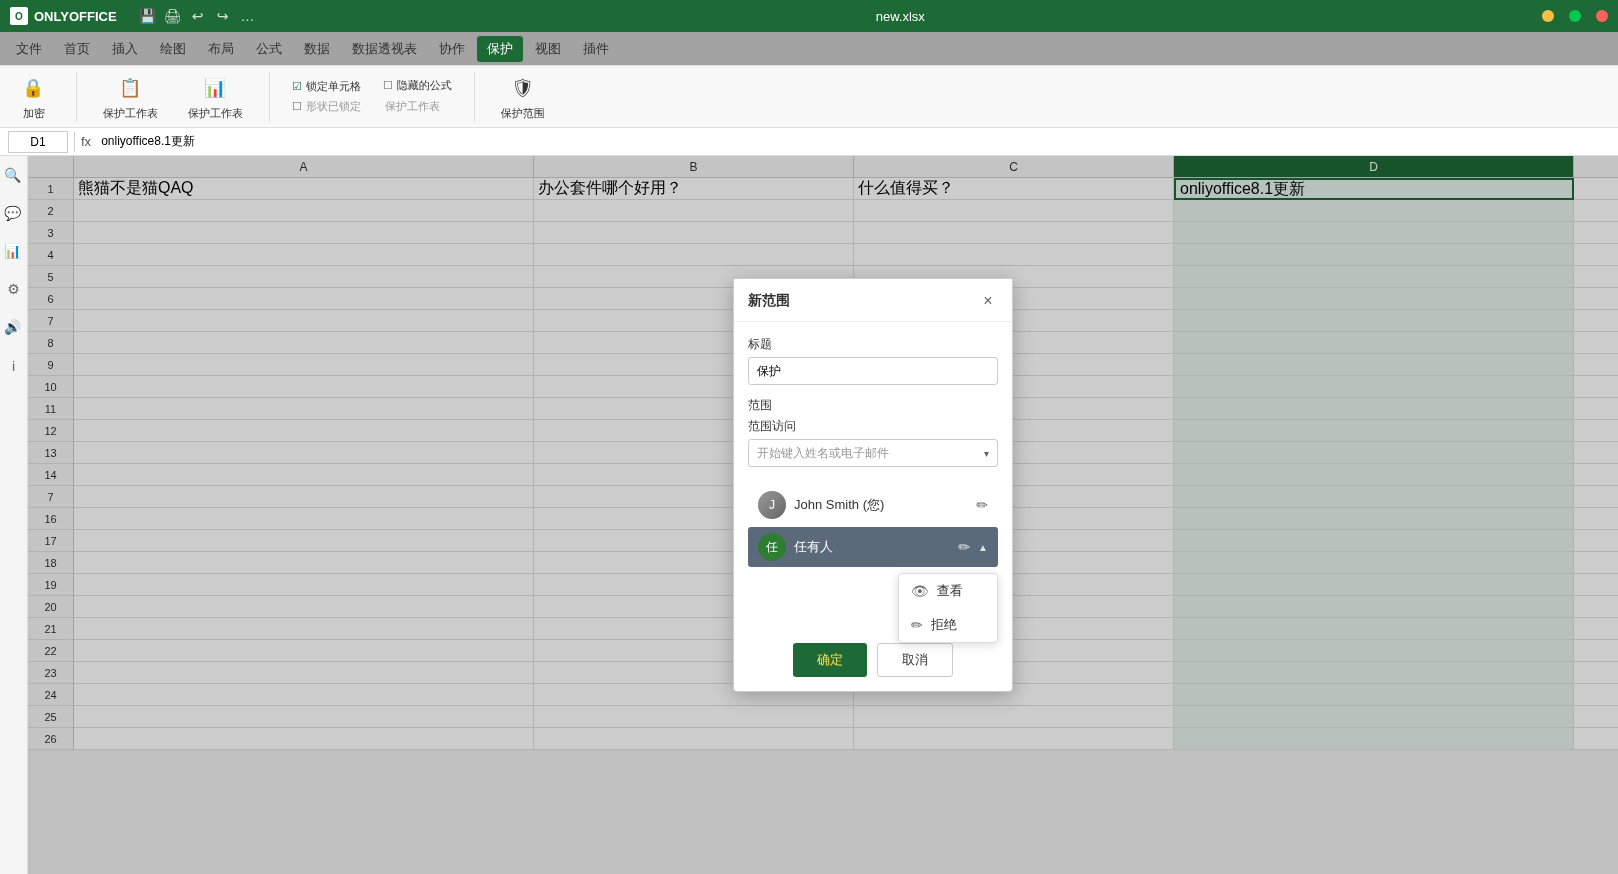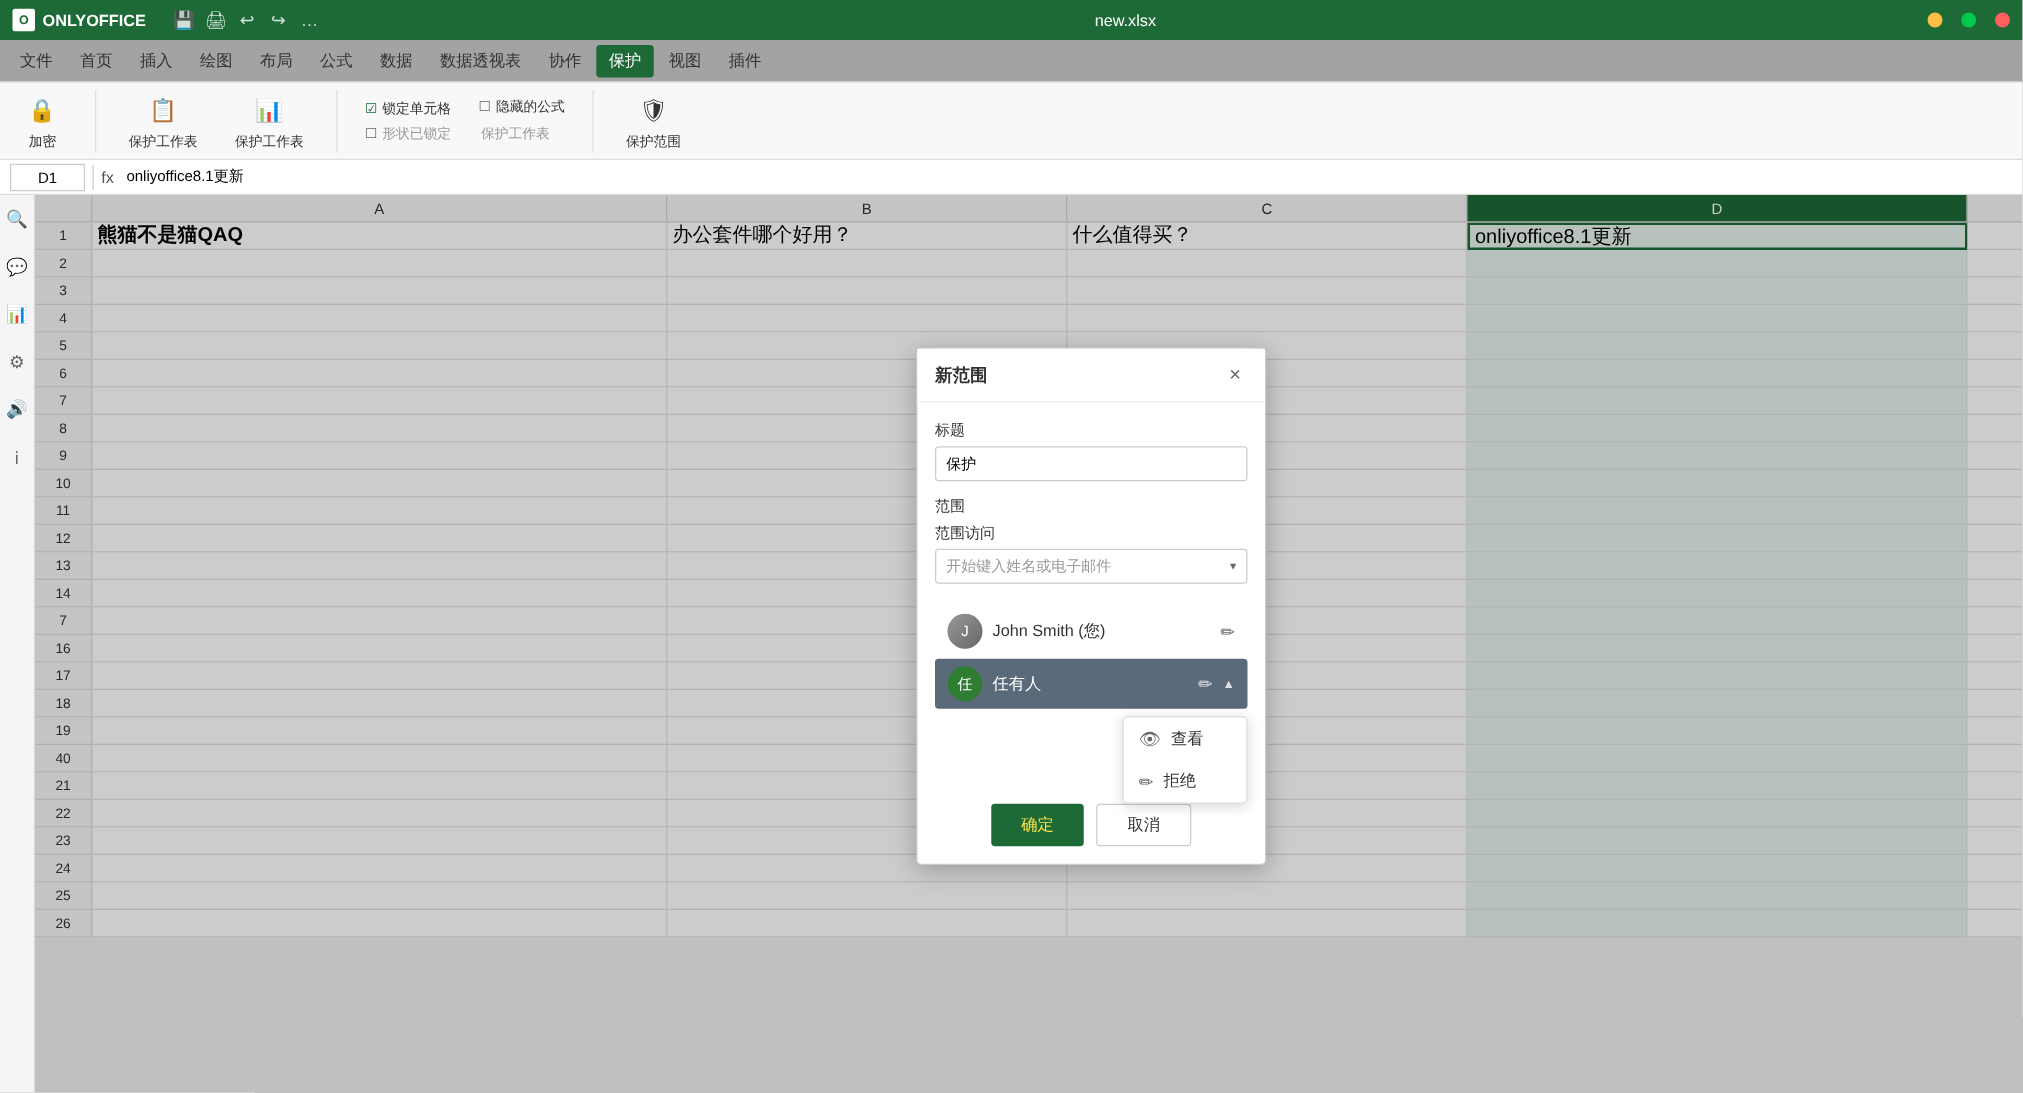--- a/index.html
+++ b/index.html
@@ -247,21 +247,21 @@
       border-bottom: 1px solid #e0e0e0;
       font-size: 12px;
       display: flex;
       align-items: center;
       padding: 0 4px;
       overflow: hidden;
       white-space: nowrap;
       flex-shrink: 0;
       background: white;
     }
-    .cell-a1 { width: 460px; font-size: 16px; font-weight: bold; }
+    .cell-a1 { width: 460px; font-size: 16px; font-weight: normal; }
     .cell-b1 { width: 320px; font-size: 16px; }
     .cell-c1 { width: 320px; font-size: 16px; }
     .cell-d1 { width: 400px; font-size: 16px; background: #e6f3eb; }
     .cell-selected-outline {
       border: 2px solid #1d6a37 !important;
     }
 
     
     .dialog-overlay {
       position: absolute;
@@ -562,21 +562,21 @@
         <div class="row-header">10</div>
         <div class="row-header">11</div>
         <div class="row-header">12</div>
         <div class="row-header">13</div>
         <div class="row-header">14</div>
         <div class="row-header">7</div>
         <div class="row-header">16</div>
         <div class="row-header">17</div>
         <div class="row-header">18</div>
         <div class="row-header">19</div>
-        <div class="row-header">40</div>
+        <div class="row-header">20</div>
         <div class="row-header">21</div>
         <div class="row-header">22</div>
         <div class="row-header">23</div>
         <div class="row-header">24</div>
         <div class="row-header">25</div>
         <div class="row-header">26</div>
       </div>
 
       <div class="grid">
 

